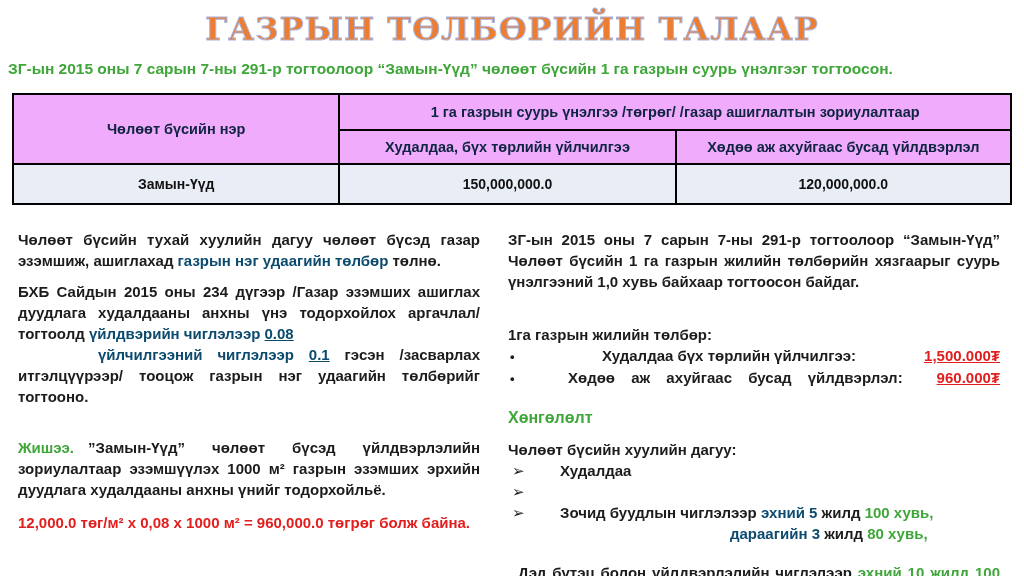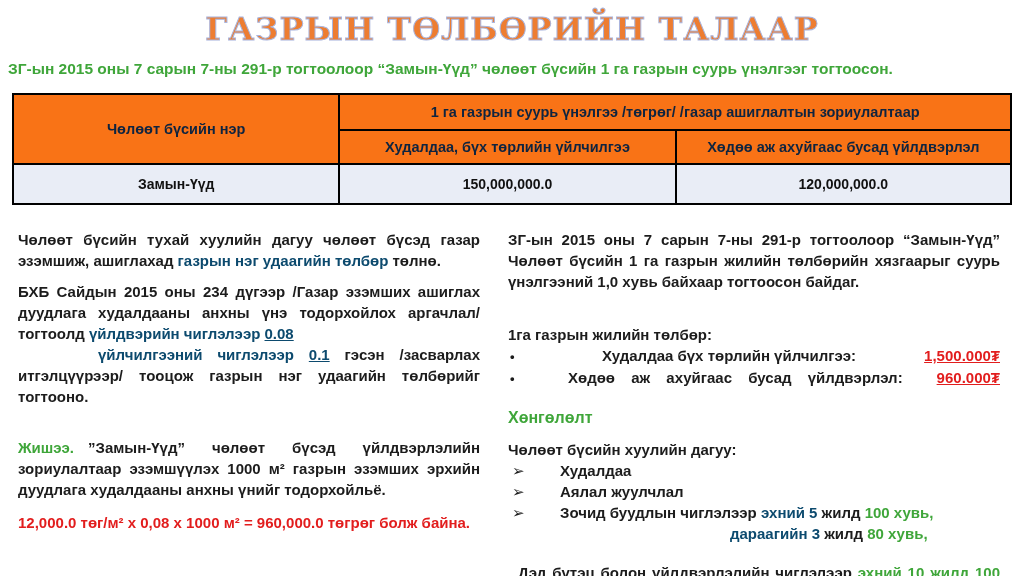--- a/index.html
+++ b/index.html
@@ -9,21 +9,21 @@
 
   .title{font-family:"DejaVu Serif","Liberation Serif",serif;
          font-size:32px;font-weight:700;text-align:center;margin-top:10px;
          color:#ED7D31;-webkit-text-stroke:1px #a9b5de;letter-spacing:1px;}
 
   .subtitle{margin:12px 8px 0 8px;font-size:15.5px;line-height:1.2;color:#3FA63A;}
 
   table.valuation{border-collapse:collapse;width:1000px;margin:14px 0 0 12px;
                   font-size:14.5px;}
   table.valuation th,table.valuation td{border:2px solid #000;text-align:center;vertical-align:middle;padding:2px 6px;}
-  table.valuation th{background:#f97316;color:#0e2440;}
+  table.valuation th{background:#f0abfc;color:#0e2440;}
   th.group-h{height:30px;}
   tr.subhead th{height:28px;}
   tr.data-row td{background:#E9EDF6;height:34px;font-size:14px;color:#111;}
 
   .cols{display:flex;margin-top:24px;padding:0 14px;}
   .col-left{width:462px;margin-left:4px;}
   .col-right{width:492px;margin-left:28px;}
 
   .para{margin:0;font-size:15px;line-height:21px;text-align:justify;}
   .red{color:#0c4a6e;}
@@ -115,21 +115,20 @@
       <div class="discount-heading">Хөнгөлөлт</div>
 
       <div class="para intro">Чөлөөт бүсийн хуулийн дагуу:</div>
 
       <div class="arrow-row">
         <span class="arrow">➢</span>
         <span class="arrow-text">Худалдаа</span>
       </div>
       <div class="arrow-row">
         <span class="arrow">➢</span>
-        <span class="arrow-text">Аялал жуулчлал</span>
       </div>
       <div class="arrow-row">
         <span class="arrow">➢</span>
         <span class="arrow-text"><span>Зочид буудлын чиглэлээр </span><span class="red">эхний 5</span><span> жилд </span><span class="green">100 хувь,</span><br><span class="indent170"></span><span class="red">дараагийн 3</span><span> жилд </span><span class="green">80 хувь,</span></span>
       </div>
 
       <p class="para final"><span>Дэд бүтэц болон үйлдвэрлэлийн чиглэлээр </span><span class="green u">эхний 10 жилд 100 хувиар </span></p>
     </div>
 
   </div>

